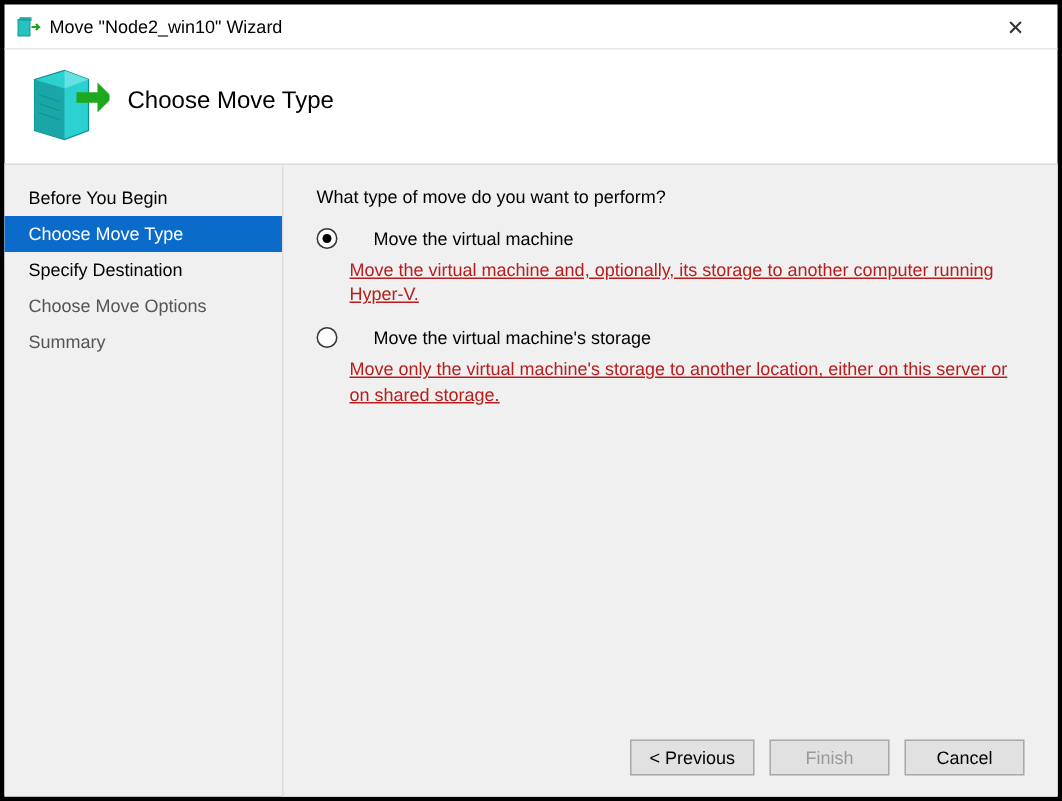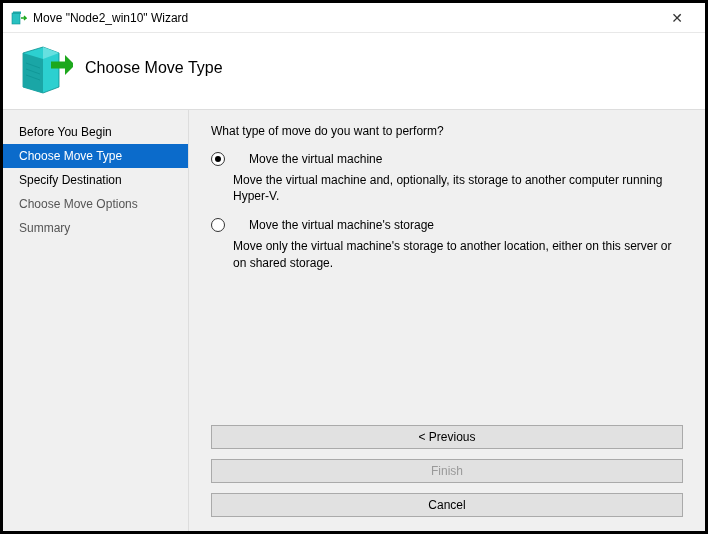--- a/index.html
+++ b/index.html
@@ -115,30 +115,30 @@
     width: 6px; height: 6px;
     background: #000;
     border-radius: 50%;
   }
   .radio-label {
     color: #000;
     cursor: pointer;
   }
   .radio-desc {
     margin: 2px 0 14px 22px;
-    color: #000000;
+    color: #b91c1c;
     line-height: 1.35;
+    text-decoration: underline;
   }
   .footer {
     padding: 12px 22px 16px 22px;
     display: flex;
     justify-content: flex-end;
     gap: 10px;
     background: #f0f0f0;
-    flex-direction: column;
   }
   .btn {
     min-width: 80px;
     height: 24px;
     border: 1px solid #aaa;
     background: #e1e1e1;
     font-size: 12px;
     font-family: inherit;
     color: #000;
     cursor: pointer;

